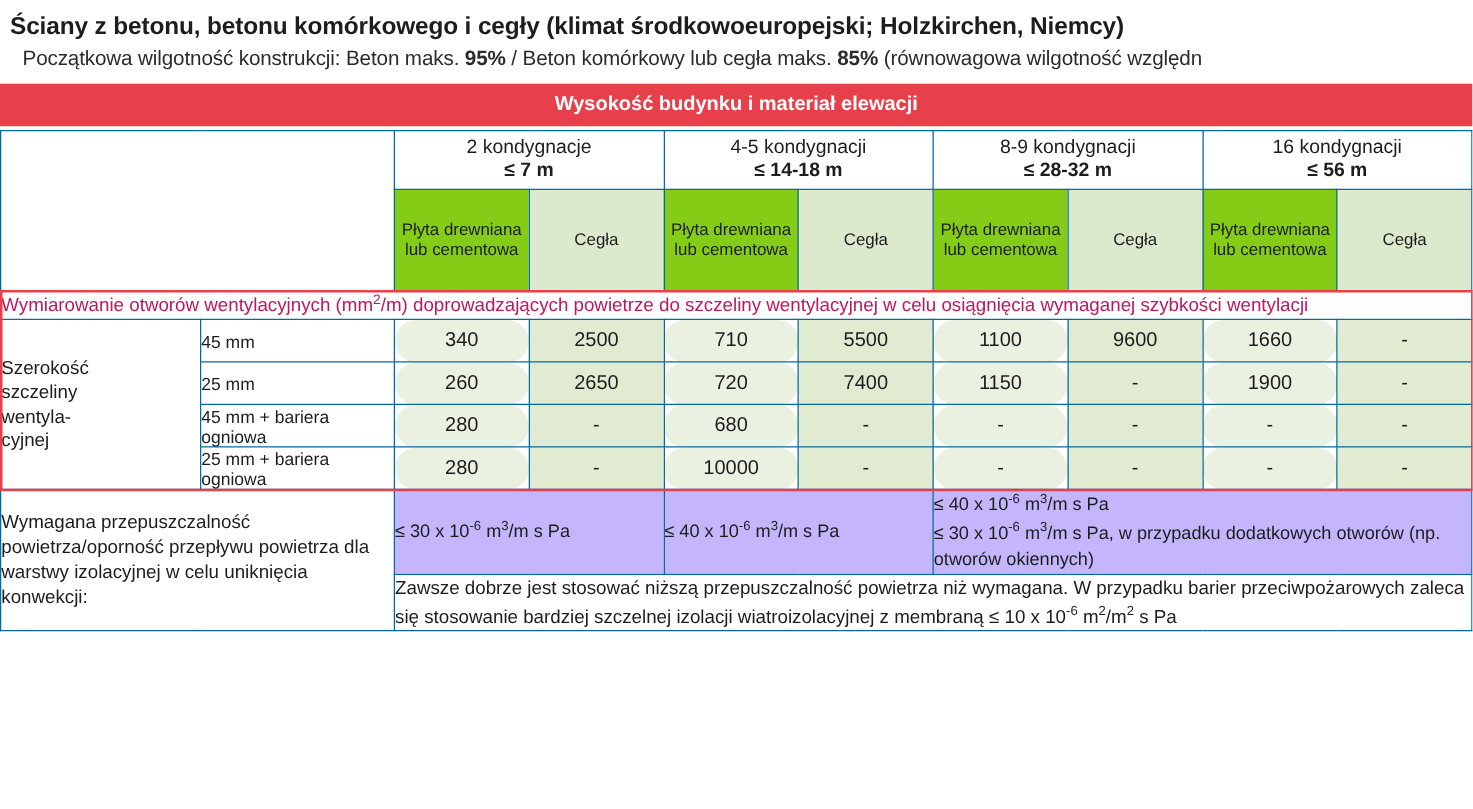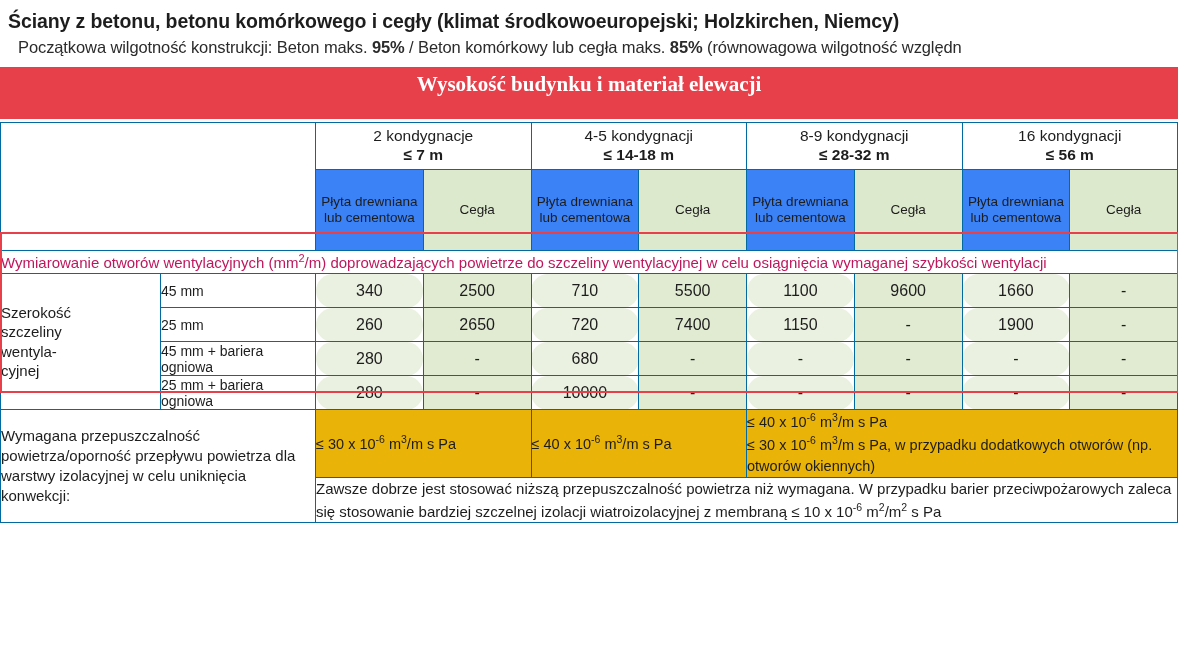--- a/index.html
+++ b/index.html
@@ -46,28 +46,27 @@
     letter-spacing: -0.1px;
     margin-left: 10px;
   }
   .doc-subtitle b { font-weight: bold; }
 
   
   .banner {
     margin-top: 9px;
     background: #e8404a;
     color: #ffffff;
-    font-size: 21px;
+    font-size: 16px;
     font-weight: bold;
     text-align: center;
-    height: 52px;
+    height: 34px;
     line-height: 34px;
     width: 1178px;
     box-sizing: border-box;
-    font-family: Liberation Serif, serif;
   }
 
   
   table.main {
     border-collapse: collapse;
     width: 1178px;
     table-layout: fixed;
     margin-top: 3px;
   }
   table.main td, table.main th {
@@ -97,21 +96,21 @@
 
   
   .hdr-mat {
     text-align: center;
     font-size: 13.5px;
     color: #1d1d1d;
     line-height: 1.22;
     height: 80px;
     padding: 3px 4px;
   }
-  .mat-light { background: #3b82f6; }
+  .mat-light { background: #84cc16; }
   .mat-dark  { background: #dde9cd; }
 
   .hdr-blank { background: #ffffff; }
 
   
   .redblock {
     position: absolute;
     border: 2px solid #e8404a;
     pointer-events: none;
     box-sizing: border-box;
@@ -168,21 +167,21 @@
     vertical-align: top;
     background: #ffffff;
     text-align: left;
   }
   .perm-val {
     font-size: 14.5px;
     color: #1d1d1d;
     line-height: 1.45;
     padding: 8px 6px 8px 10px;
     vertical-align: top;
-    background: #eab308;
+    background: #c4b5fd;
     text-align: left;
     height: 62px;
   }
   .perm-val sup { font-size: 10.5px; }
   .perm-note {
     font-size: 15px;
     color: #1d1d1d;
     line-height: 1.45;
     padding: 8px 10px 9px 10px;
     vertical-align: top;

